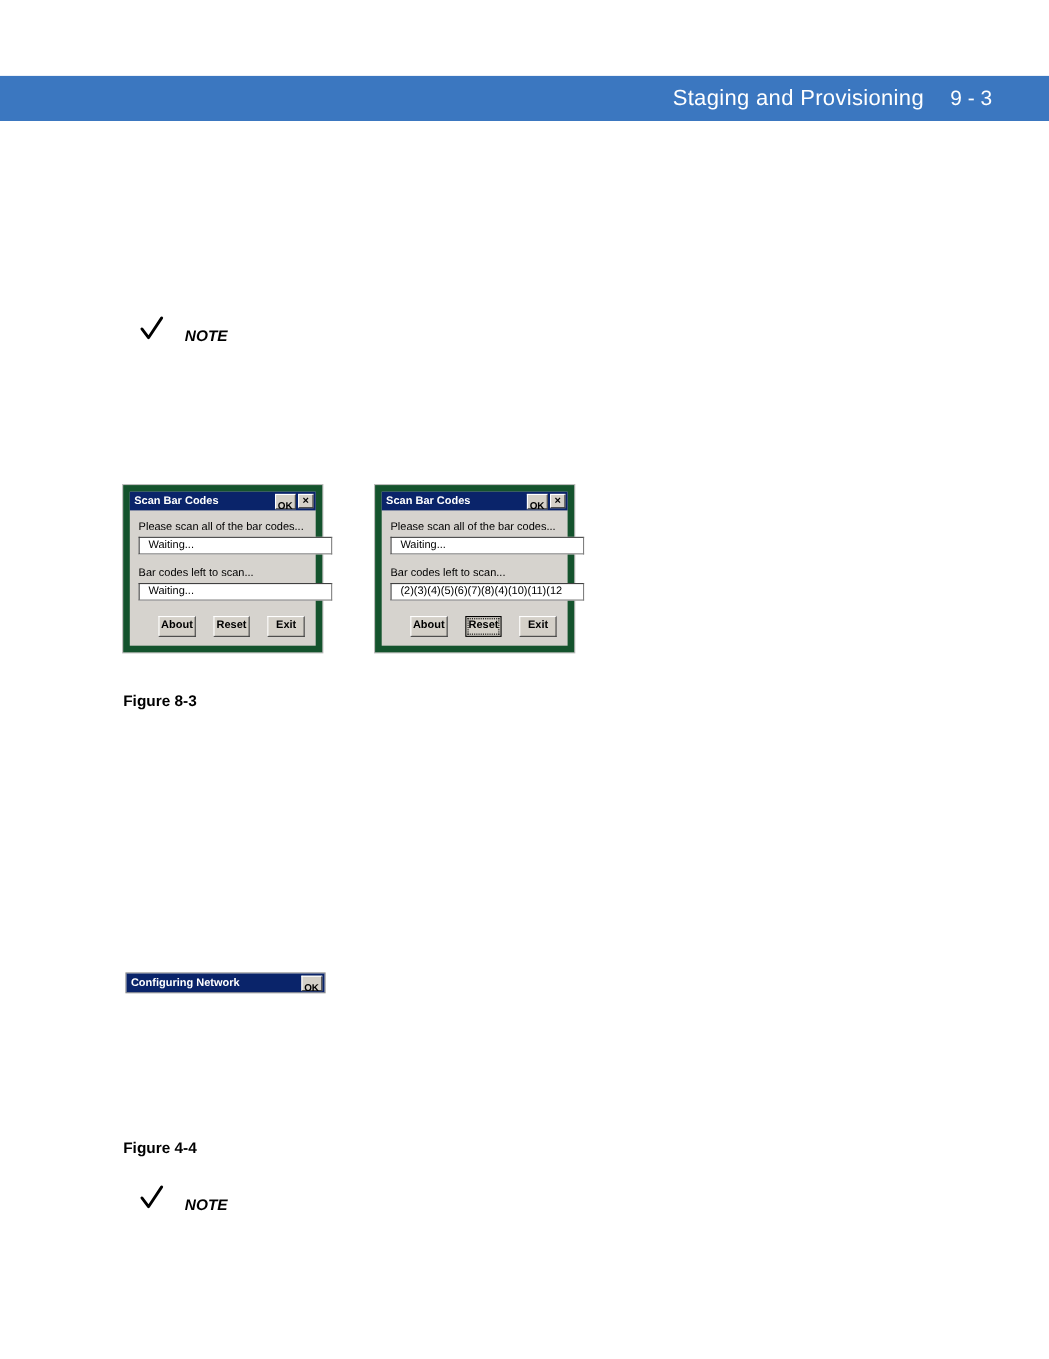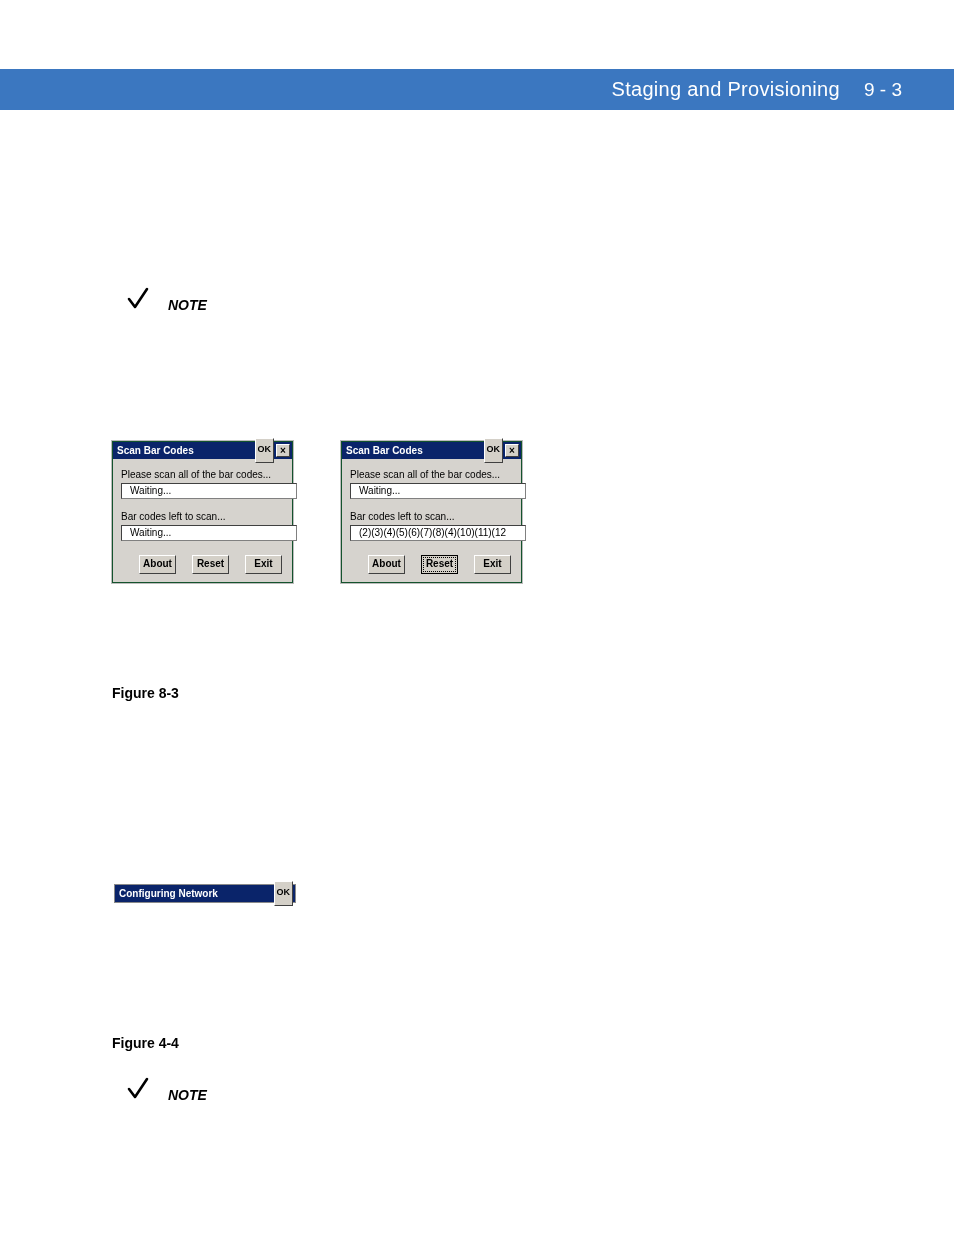--- a/index.html
+++ b/index.html
@@ -51,21 +51,21 @@
     .note-label {
       font-weight: bold;
       font-style: italic;
       font-size: 14px;
       margin-left: 18px;
       margin-top: 8px;
     }
     
     .dlg {
       width: 181px;
-      border: 1px solid #14532d;
+      border: 6px solid #14532d;
       background: #d6d3ce;
       font-family: Tahoma, sans-serif;
       font-size: 10px;
       box-shadow: 0 0 0 1px #bcbcbc;
     }
     .dlg-title {
       display: flex;
       align-items: center;
       height: 17px;
       background: linear-gradient(#0a246a, #0a246a);
@@ -74,21 +74,21 @@
       font-size: 10px;
       padding-left: 4px;
     }
     .dlg-title .spacer { flex: 1; }
     .ok-box {
       background: #d4d0c8;
       color: #000;
       font-weight: bold;
       font-size: 9px;
       padding: 4px 2px;
-      height: 25px;
+      height: 14px;
       line-height: 12px;
       margin-right: 2px;
       border: 1px solid #fff;
       border-right-color: #404040;
       border-bottom-color: #404040;
     }
     .x-box {
       background: #d4d0c8;
       color: #000;
       font-weight: bold;
@@ -234,21 +234,21 @@
       <div class="dlg-field">(2)(3)(4)(5)(6)(7)(8)(4)(10)(11)(12</div>
     </div>
     <div class="dlg-btns">
       <div class="dlg-btn">About</div>
       <div class="dlg-btn focus">Reset</div>
       <div class="dlg-btn">Exit</div>
     </div>
   </div>
 </div>
 
-<div class="content fig-caption" style="left:112px; top:685px;">Figure 8-3</div>
+<div class="content fig-caption" style="left:112px; top:629px;">Figure 8-3</div>
 
 <div class="content" style="left:114px; top:884px;">
   <div class="config-dlg">
     <div class="config-title">
       <span>Configuring Network</span>
       <span class="spacer"></span>
       <span class="ok-box">OK</span>
     </div>
   </div>
 </div>

